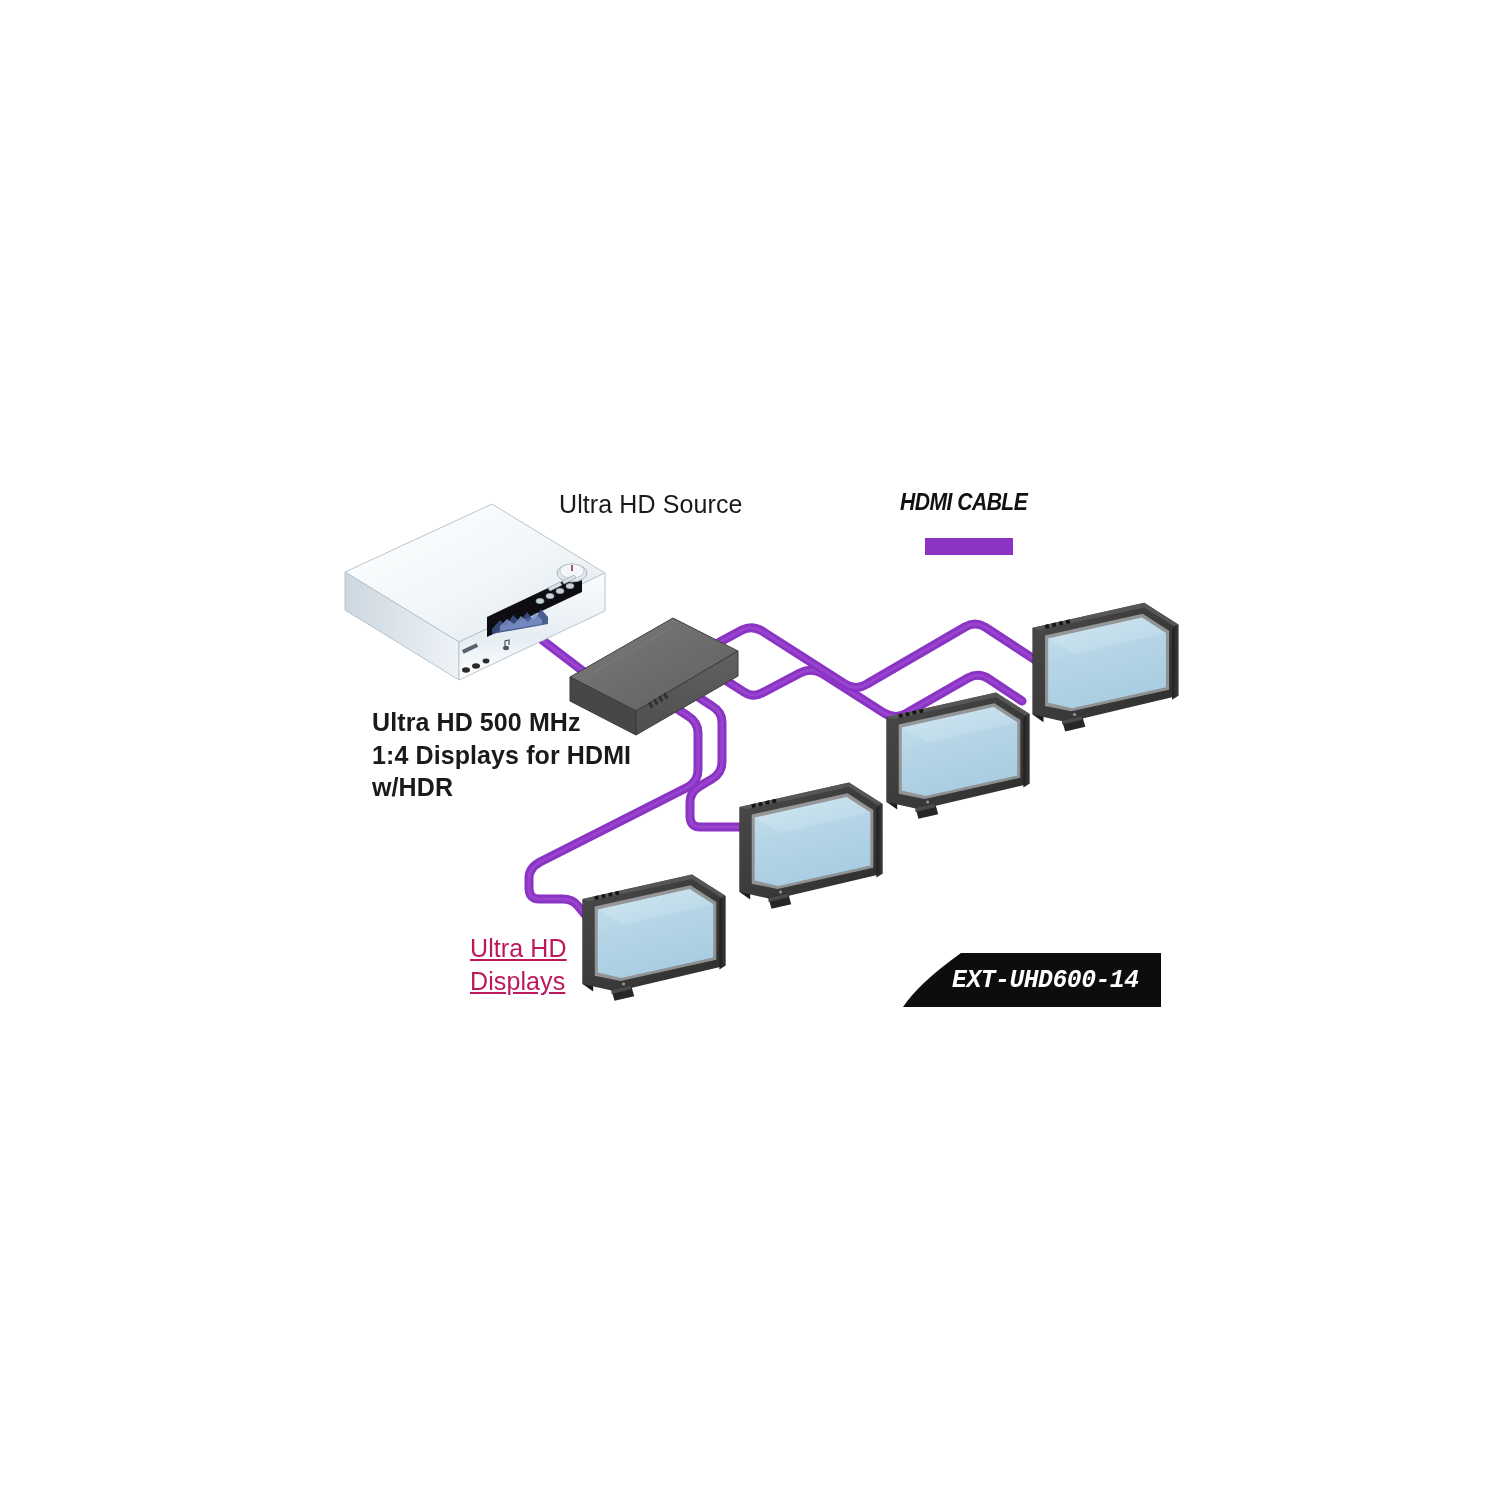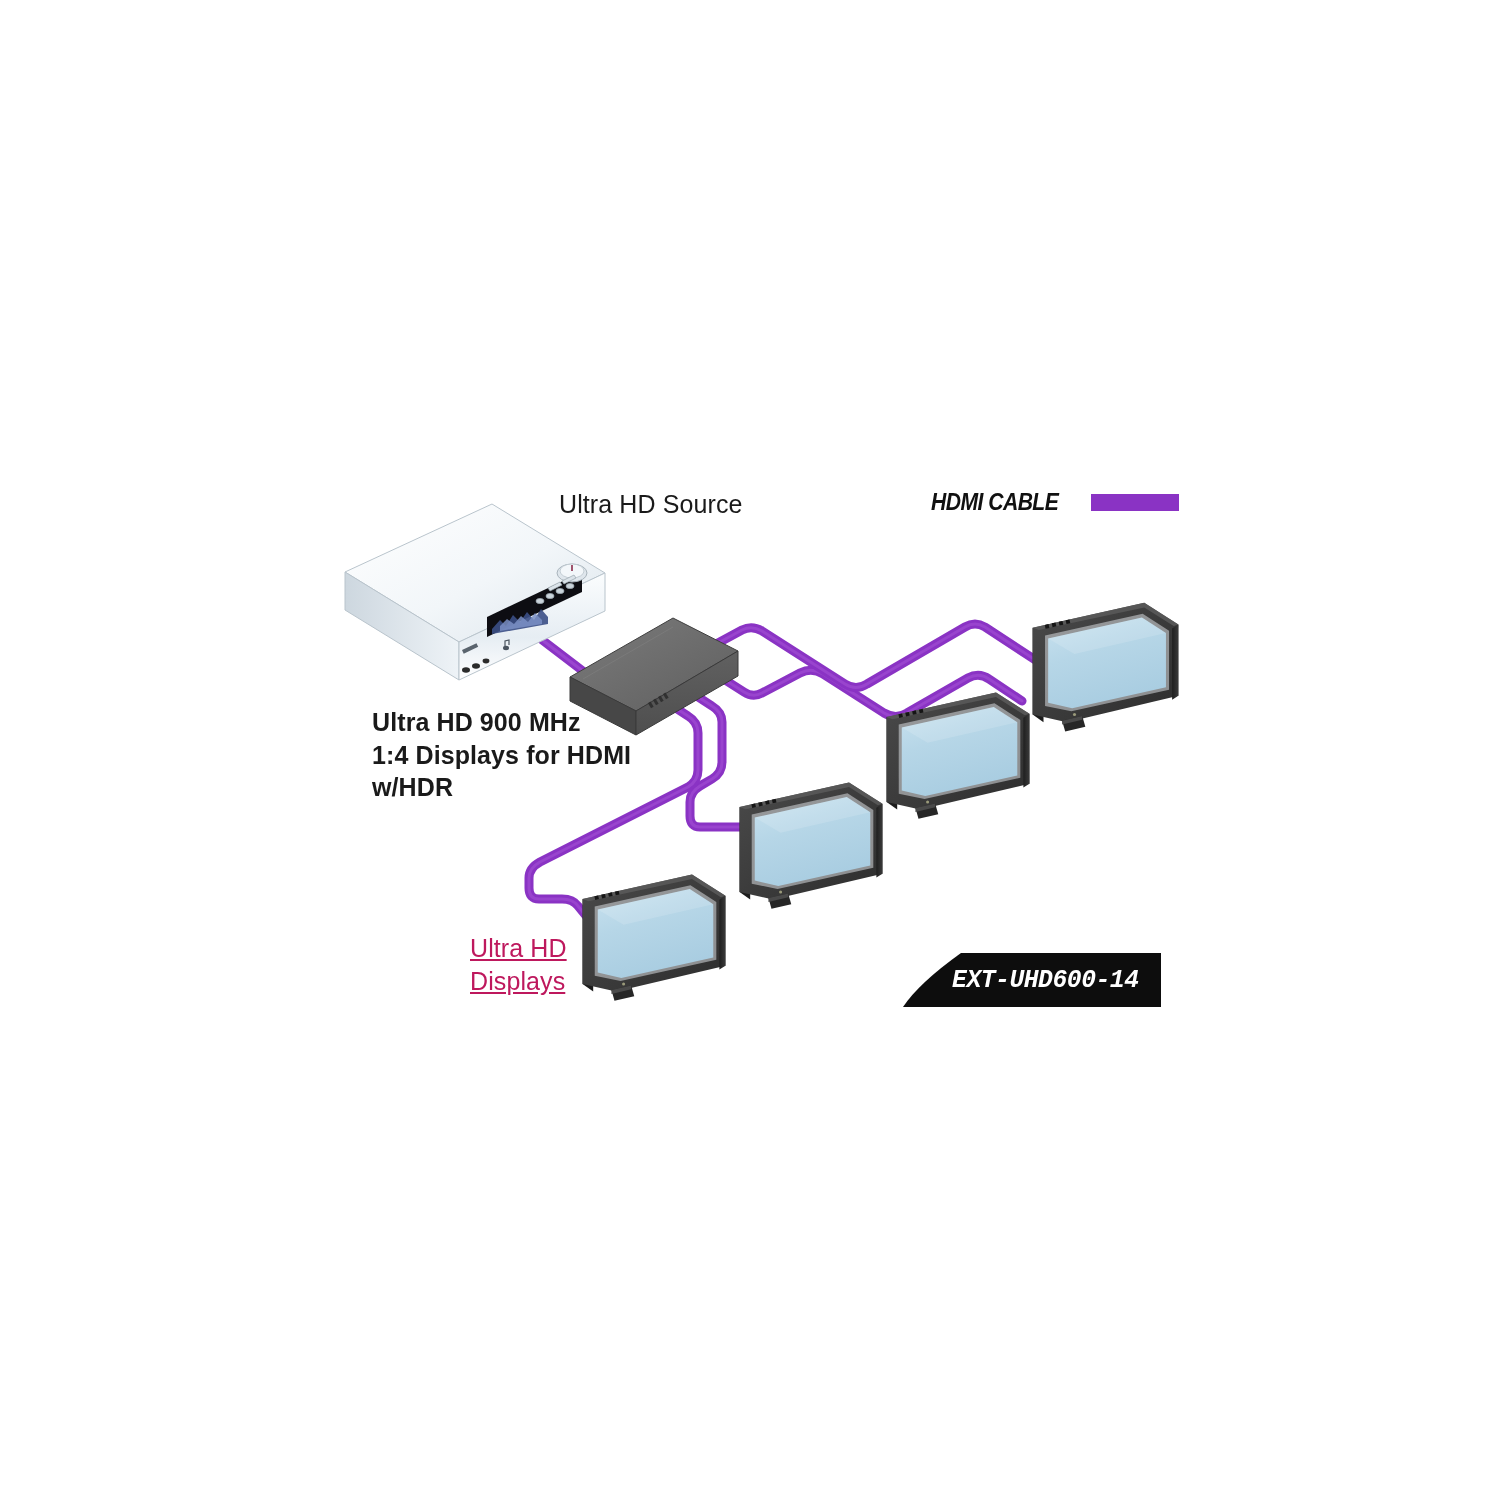--- a/index.html
+++ b/index.html
@@ -51,25 +51,26 @@
     top: 706px;
     line-height: 1.30;
   }
   #label-displays {
     left: 470px;
     top: 932px;
     line-height: 1.30;
   }
   #legend {
     position: absolute;
-    left: 931px;
+    left: 900px;
     top: 489px;
     display: flex;
     align-items: center;
     gap: 22px;
+    flex-direction: column;
   }
   #legend-label {
     font-size: 23px;
     font-weight: 700;
     font-style: italic;
     color: #111111;
     letter-spacing: -0.6px;
     transform: scaleX(0.92);
     transform-origin: left center;
     white-space: pre;
@@ -303,21 +304,21 @@
       <use href="#sym-display" x="735" y="778" width="152" height="133"></use>
     </g>
 
     <g>
       <use href="#sym-display" x="578" y="870" width="152" height="133"></use>
     </g>
   </svg>
 
   <div class="lbl lbl-regular" id="label-source" style="color: rgb(26, 26, 26);">Ultra HD Source</div>
 
-  <div class="lbl lbl-bold" id="label-splitter" style="color: rgb(26, 26, 26);"><span>Ultra HD 900 MHz</span><br><span>1:4 Displays for HDMI</span><br><span>w/HDR</span></div>
+  <div class="lbl lbl-bold" id="label-splitter" style="color: rgb(26, 26, 26);"><span>Ultra HD 500 MHz</span><br><span>1:4 Displays for HDMI</span><br><span>w/HDR</span></div>
 
   <div class="lbl lbl-regular" id="label-displays" style="color: #be185d; text-decoration: underline;"><span>Ultra HD</span><br><span>Displays</span></div>
 
   <div id="legend">
     <span id="legend-label">HDMI CABLE</span>
     <span id="legend-swatch" style="background: rgb(138, 51, 196);"></span>
   </div>
 
   <div id="model-badge">
     <svg width="258" height="54" viewBox="0 0 258 54" xmlns="http://www.w3.org/2000/svg">

